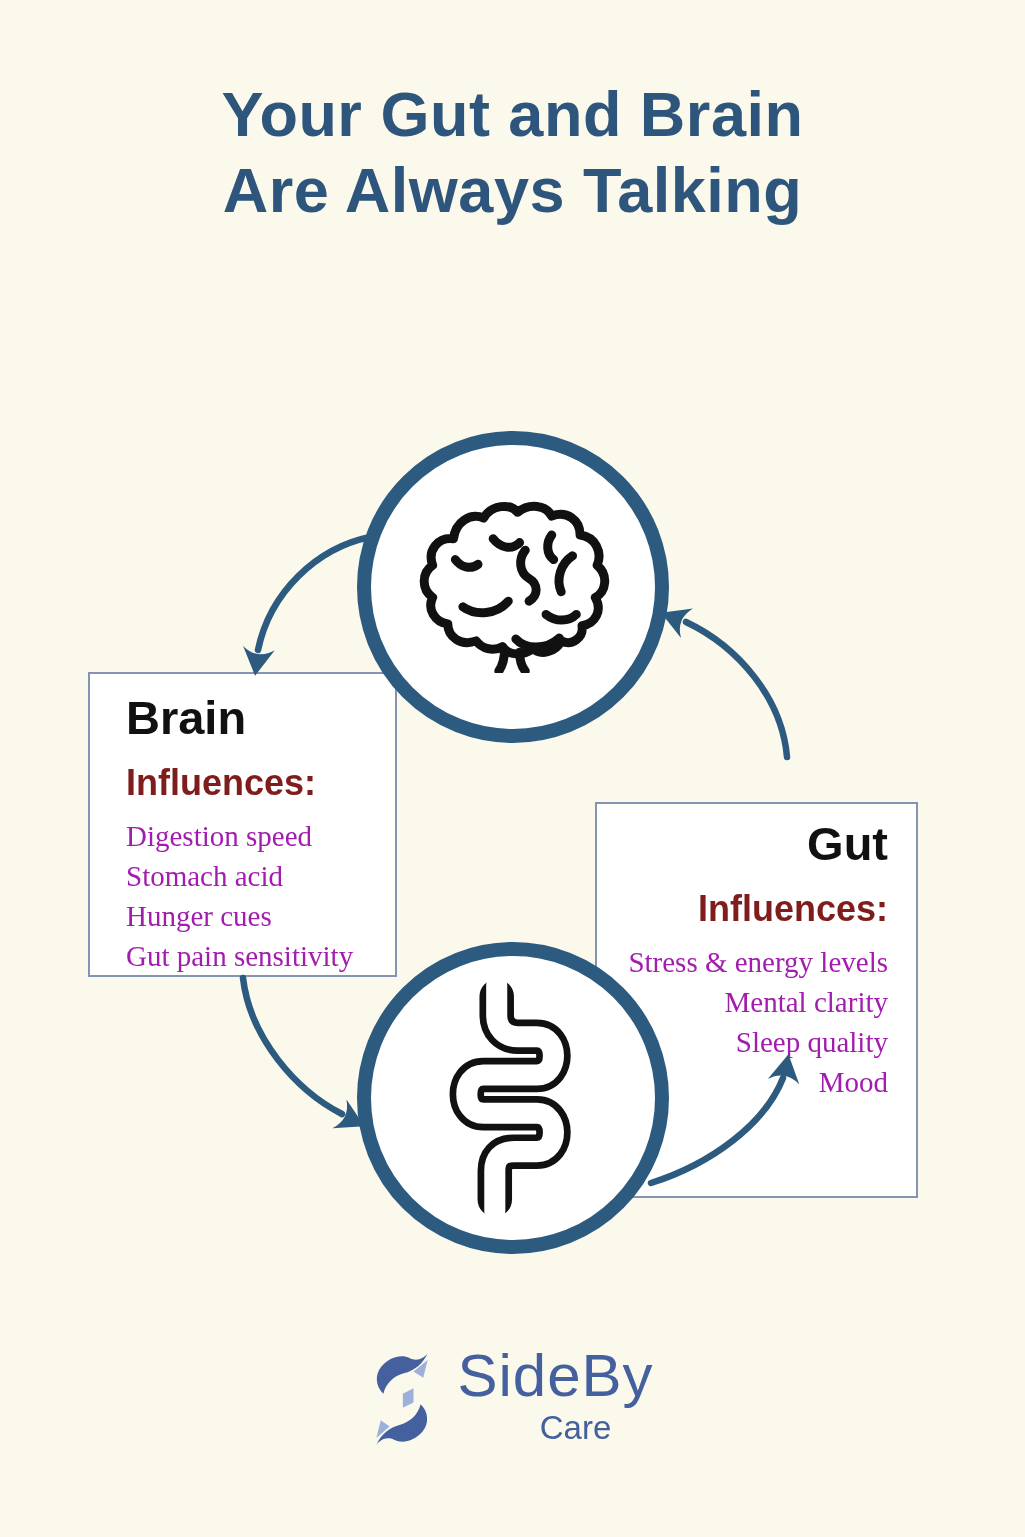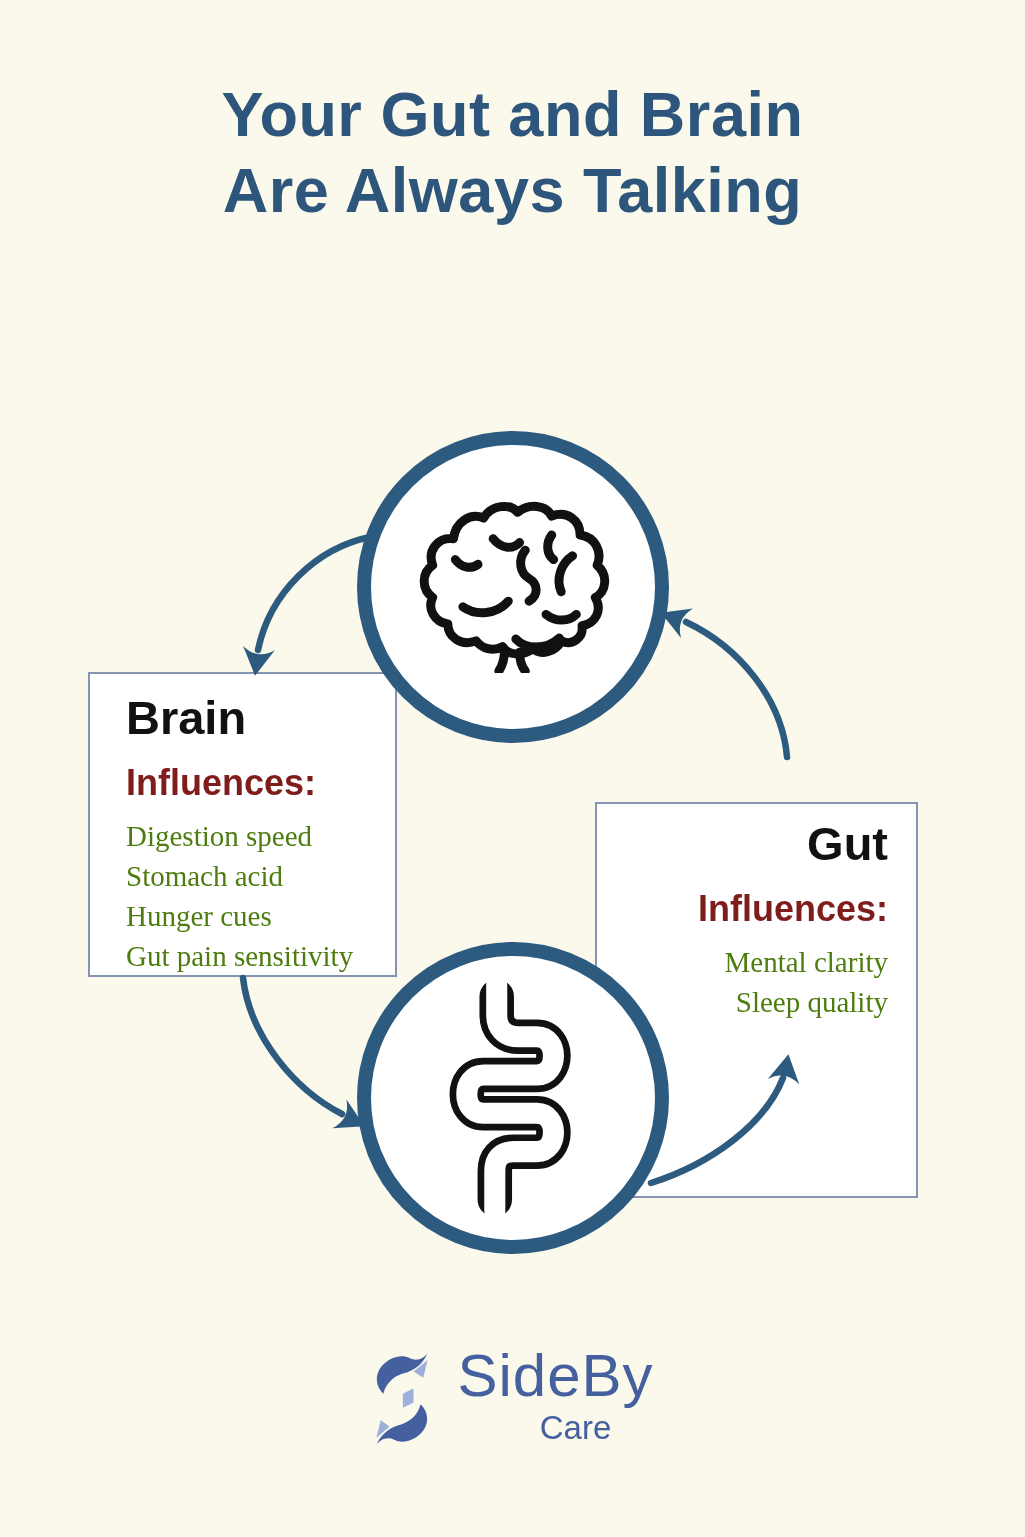--- a/index.html
+++ b/index.html
@@ -31,21 +31,21 @@
   .card{
     position:absolute;background:#ffffff;border:2px solid #8494b2;
     box-sizing:border-box;z-index:1;
   }
   .card-brain{left:88px;top:672px;width:309px;height:305px;padding:16px 36px;}
   .card-gut{left:595px;top:802px;width:323px;height:396px;padding:12px 28px;text-align:right;}
   .card-heading{font-size:47px;font-weight:700;color:#111;line-height:56px;}
   .card-subheading{font-size:36px;font-weight:700;color:#7f1d1d;margin-top:16px;}
   .card-items{
     font-family:"Liberation Serif",serif;font-size:29px;line-height:40px;
-    color:#4d7c0f;margin-top:12px;
+    color:#a21caf;margin-top:12px;
   }
   .arrows{position:absolute;left:0;top:0;z-index:5;pointer-events:none;}
   
   .logo{
     position:absolute;top:1344px;left:0;width:100%;
     display:flex;align-items:flex-start;justify-content:center;gap:24px;
   }
   .logo-text{display:flex;flex-direction:column;align-items:center;}
   .logo-name{color:#44609e;font-size:60px;line-height:64px;letter-spacing:1px;}
   .logo-sub{color:#44609e;font-size:33px;line-height:36px;margin-top:2px;margin-left:40px;}
@@ -69,22 +69,24 @@
       <div>Stomach acid</div>
       <div>Hunger cues</div>
       <div>Gut pain sensitivity</div>
     </div>
   </div>
 
   <div class="card card-gut">
     <div class="card-heading">Gut</div>
     <div class="card-subheading">Influences:</div>
     <div class="card-items">
+      <div>Stress &amp; energy levels</div>
       <div>Mental clarity</div>
       <div>Sleep quality</div>
+      <div>Mood</div>
     </div>
   </div>
 
   <div class="circle circle-brain">
     <svg width="200" height="172" viewBox="0 0 210 182">
       <g fill="none" stroke="#111111" stroke-width="9.5" stroke-linecap="round" stroke-linejoin="round">
         <path d="M66,148
                  C50,154 36,144 36,130
                  C22,128 14,114 20,102
                  C8,94 8,76 20,68

